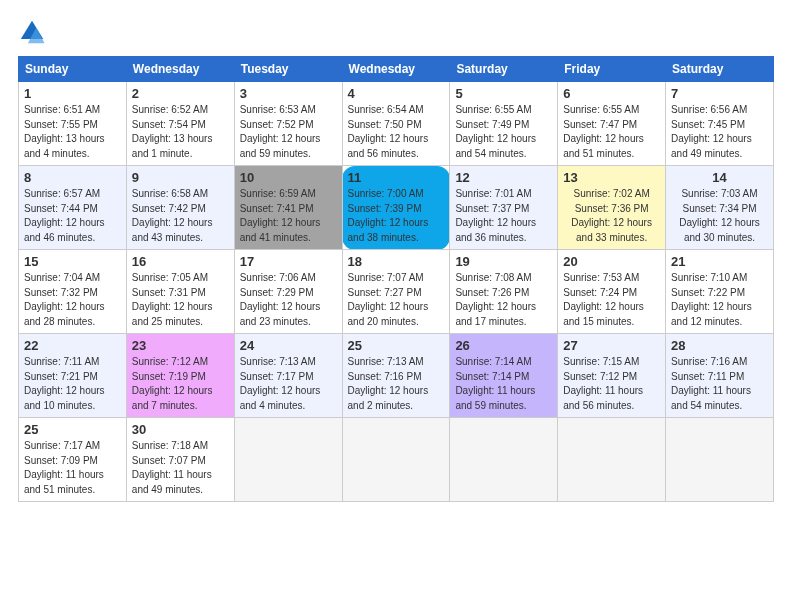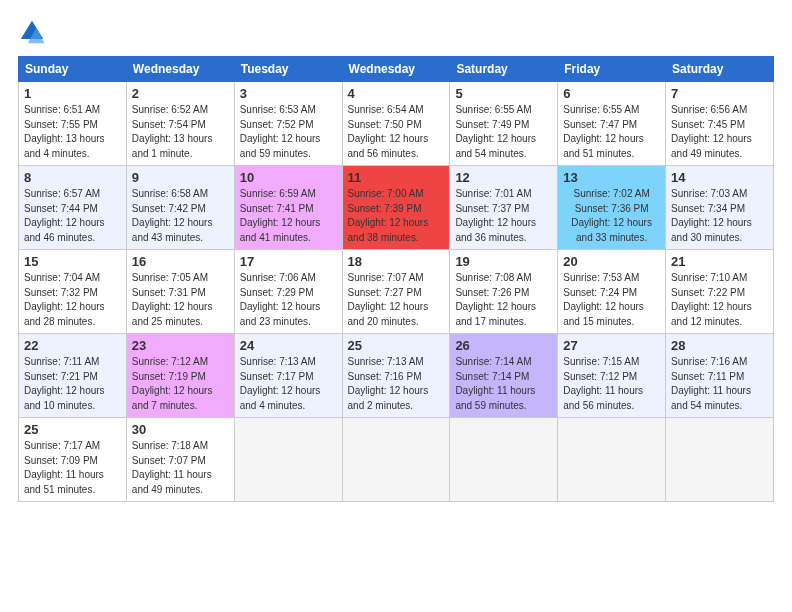--- a/index.html
+++ b/index.html
@@ -187,49 +187,49 @@
 Daylight: 12 hours
 and 46 minutes.</div>
           </td>
           <td style="background: rgb(238, 242, 255);">
             <span class="day-num">9</span>
             <div class="day-info" style="white-space: pre-line;">Sunrise: 6:58 AM
 Sunset: 7:42 PM
 Daylight: 12 hours
 and 43 minutes.</div>
           </td>
-          <td style="background: #f0abfc;">
+          <td style="background: #a3a3a3;">
             <span class="day-num">10</span>
             <div class="day-info" style="white-space: pre-line;">Sunrise: 6:59 AM
 Sunset: 7:41 PM
 Daylight: 12 hours
 and 41 minutes.</div>
           </td>
-          <td style="background: #ef4444;">
+          <td style="background: #0ea5e9; border-radius: 13px;">
             <span class="day-num">11</span>
             <div class="day-info" style="white-space: pre-line;">Sunrise: 7:00 AM
 Sunset: 7:39 PM
 Daylight: 12 hours
 and 38 minutes.</div>
           </td>
           <td style="background: rgb(238, 242, 255);">
             <span class="day-num">12</span>
             <div class="day-info" style="white-space: pre-line;">Sunrise: 7:01 AM
 Sunset: 7:37 PM
 Daylight: 12 hours
 and 36 minutes.</div>
           </td>
-          <td style="background: #7dd3fc;">
+          <td style="background: #fef9c3;">
             <span class="day-num">13</span>
             <div class="day-info" style="white-space: pre-line; text-align: center;">Sunrise: 7:02 AM
 Sunset: 7:36 PM
 Daylight: 12 hours
 and 33 minutes.</div>
           </td>
-          <td style="background: rgb(238, 242, 255);">
+          <td style="background: rgb(238, 242, 255); text-align: center;">
             <span class="day-num">14</span>
             <div class="day-info" style="white-space: pre-line;">Sunrise: 7:03 AM
 Sunset: 7:34 PM
 Daylight: 12 hours
 and 30 minutes.</div>
           </td>
         </tr>
         <tr>
           <td>
             <span class="day-num">15</span>

